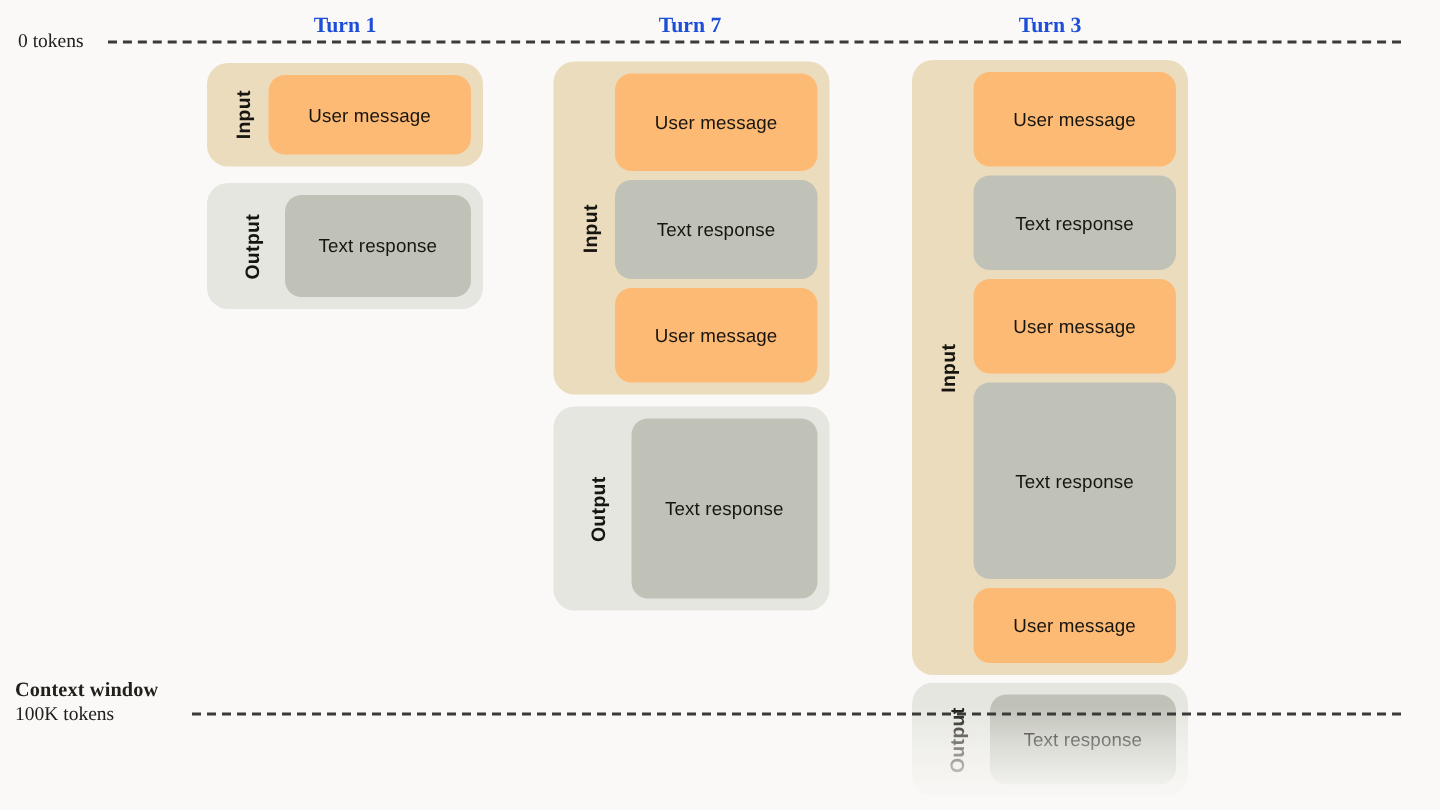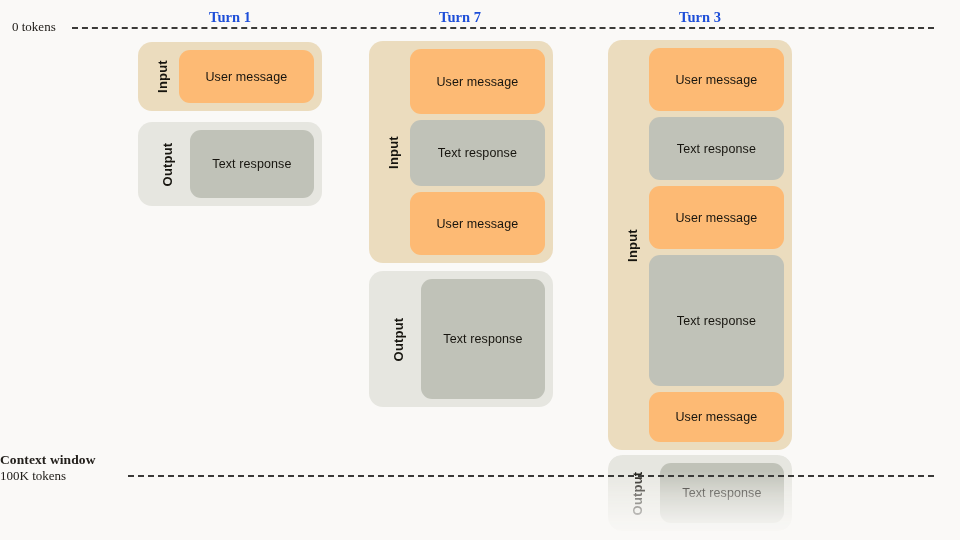--- a/index.html
+++ b/index.html
@@ -37,21 +37,21 @@
     color: #23201C;
     z-index: 6;
     white-space: nowrap;
     line-height: 1.18;
   }
   #top-token-label {
     left: 12px; top: 19px;
     font-size: 13px;
   }
   #context-window-label {
-    left: 0; top: 452px;
+    left: 10px; top: 452px;
     font-size: 13px;
   }
   #context-window-label .cw-title {
     display: block;
     font-weight: bold;
     font-size: 13.5px;
     letter-spacing: .1px;
   }
   #context-window-label .cw-sub {
     display: block;

